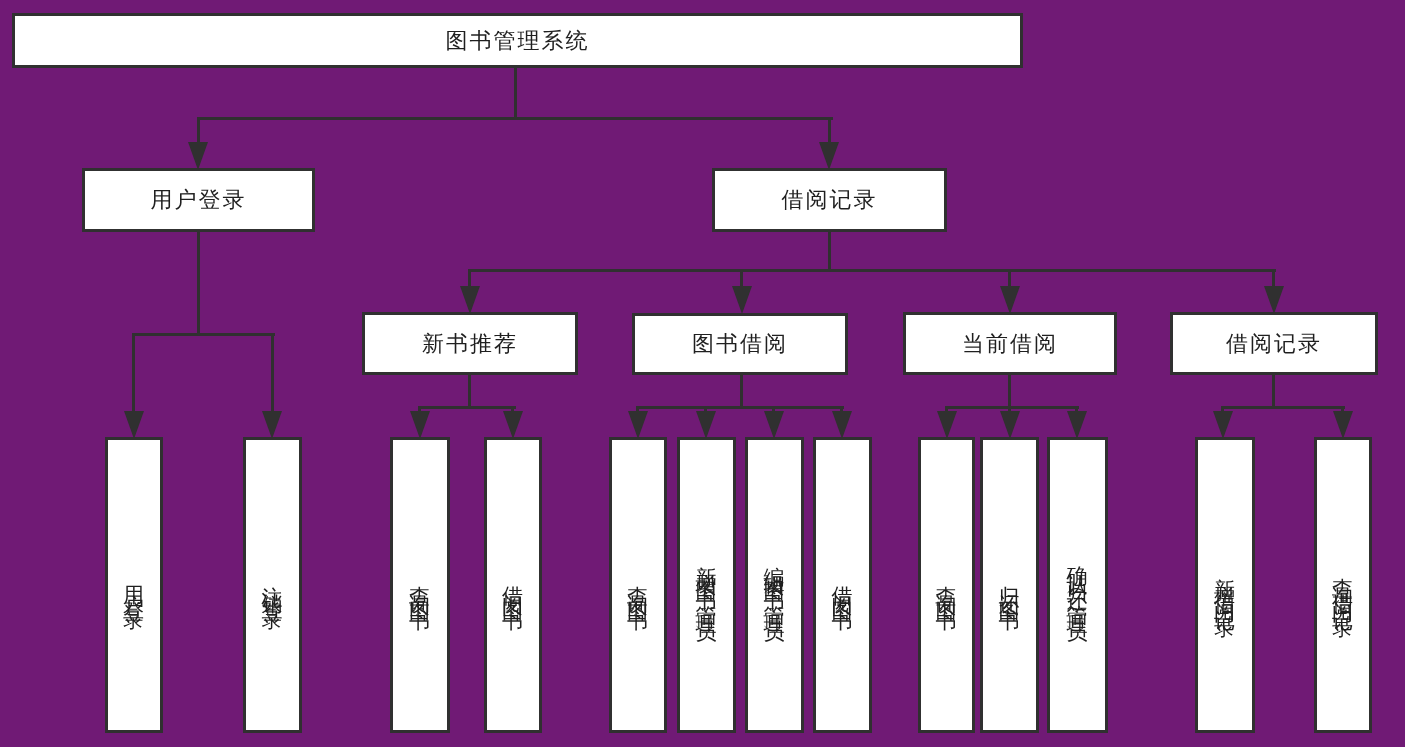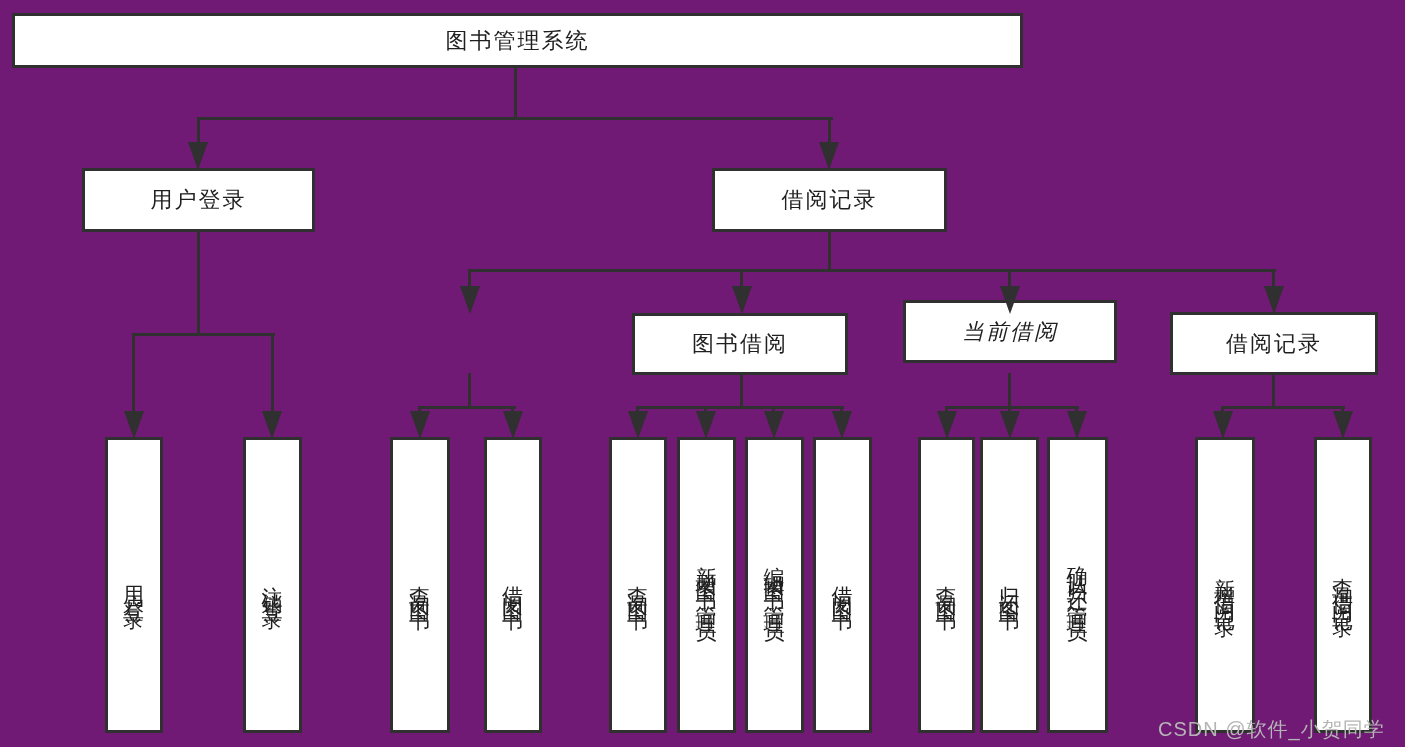--- a/index.html
+++ b/index.html
@@ -38,43 +38,43 @@
 </head>
 <body>
 
 <div class="stage">
 
   <div class="hbox" style="left:12px; top:13px; width:1011px; height:55px;">图书管理系统</div>
 
   <div class="hbox" style="left:82px; top:168px; width:233px; height:64px;">用户登录</div>
   <div class="hbox" style="left:712px; top:168px; width:235px; height:64px;">借阅记录</div>
 
+  <div class="hbox" style="left:362px; top:312px; width:216px; height:63px;">新书推荐</div>
   <div class="hbox" style="left:632px; top:313px; width:216px; height:62px;font-family:Liberation Mono, monospace;">图书借阅</div>
-  <div class="hbox" style="left:903px; top:300px; width:214px; height:63px;font-style:italic;">当前借阅</div>
+  <div class="hbox" style="left:903px; top:312px; width:214px; height:63px;">当前借阅</div>
   <div class="hbox" style="left:1170px; top:312px; width:208px; height:63px;">借阅记录</div>
 
   <div class="vbox" style="left:105px; top:437px; width:58px; height:296px;">用户登录</div>
   <div class="vbox" style="left:243px; top:437px; width:59px; height:296px;">注销登录</div>
 
   <div class="vbox" style="left:390px; top:437px; width:60px; height:296px;">查询图书</div>
   <div class="vbox" style="left:484px; top:437px; width:58px; height:296px;">借阅图书</div>
 
   <div class="vbox" style="left:609px; top:437px; width:58px; height:296px;">查询图书</div>
   <div class="vbox" style="left:677px; top:437px; width:59px; height:296px;">新增图书（管理员）</div>
   <div class="vbox" style="left:745px; top:437px; width:59px; height:296px;">编辑图书（管理员）</div>
   <div class="vbox" style="left:813px; top:437px; width:59px; height:296px;">借阅图书</div>
 
   <div class="vbox" style="left:918px; top:437px; width:57px; height:296px;">查询图书</div>
   <div class="vbox" style="left:980px; top:437px; width:59px; height:296px;">归还图书</div>
   <div class="vbox" style="left:1047px; top:437px; width:61px; height:296px;">确认归还（管理员）</div>
 
   <div class="vbox" style="left:1195px; top:437px; width:60px; height:296px;">新增借阅记录</div>
   <div class="vbox" style="left:1314px; top:437px; width:58px; height:296px;">查询借阅记录</div>
 
-  <div class="watermark">CSDN @软件_小贺同学</div>
 <div class="ln" style="left: 514px; top: 66px; width: 3px; height: 54px; background: rgb(48, 48, 48);"></div>
     <div class="ln" style="left: 197px; top: 117px; width: 636px; height: 3px; background: rgb(48, 48, 48);"></div>
     <div class="ln" style="left: 197px; top: 117px; width: 3px; height: 28px; background: rgb(48, 48, 48);"></div>
     <div class="ln" style="left: 828px; top: 117px; width: 3px; height: 28px; background: rgb(48, 48, 48);"></div>
     <div class="ln" style="left: 197px; top: 230px; width: 3px; height: 106px; background: rgb(48, 48, 48);"></div>
     <div class="ln" style="left: 132px; top: 333px; width: 143px; height: 3px; background: rgb(48, 48, 48);"></div>
     <div class="ln" style="left: 132px; top: 333px; width: 3px; height: 78px; background: rgb(48, 48, 48);"></div>
     <div class="ln" style="left: 271px; top: 333px; width: 3px; height: 78px; background: rgb(48, 48, 48);"></div>
     <div class="ln" style="left: 828px; top: 230px; width: 3px; height: 42px; background: rgb(48, 48, 48);"></div>
     <div class="ln" style="left: 468px; top: 269px; width: 808px; height: 3px; background: rgb(48, 48, 48);"></div>

